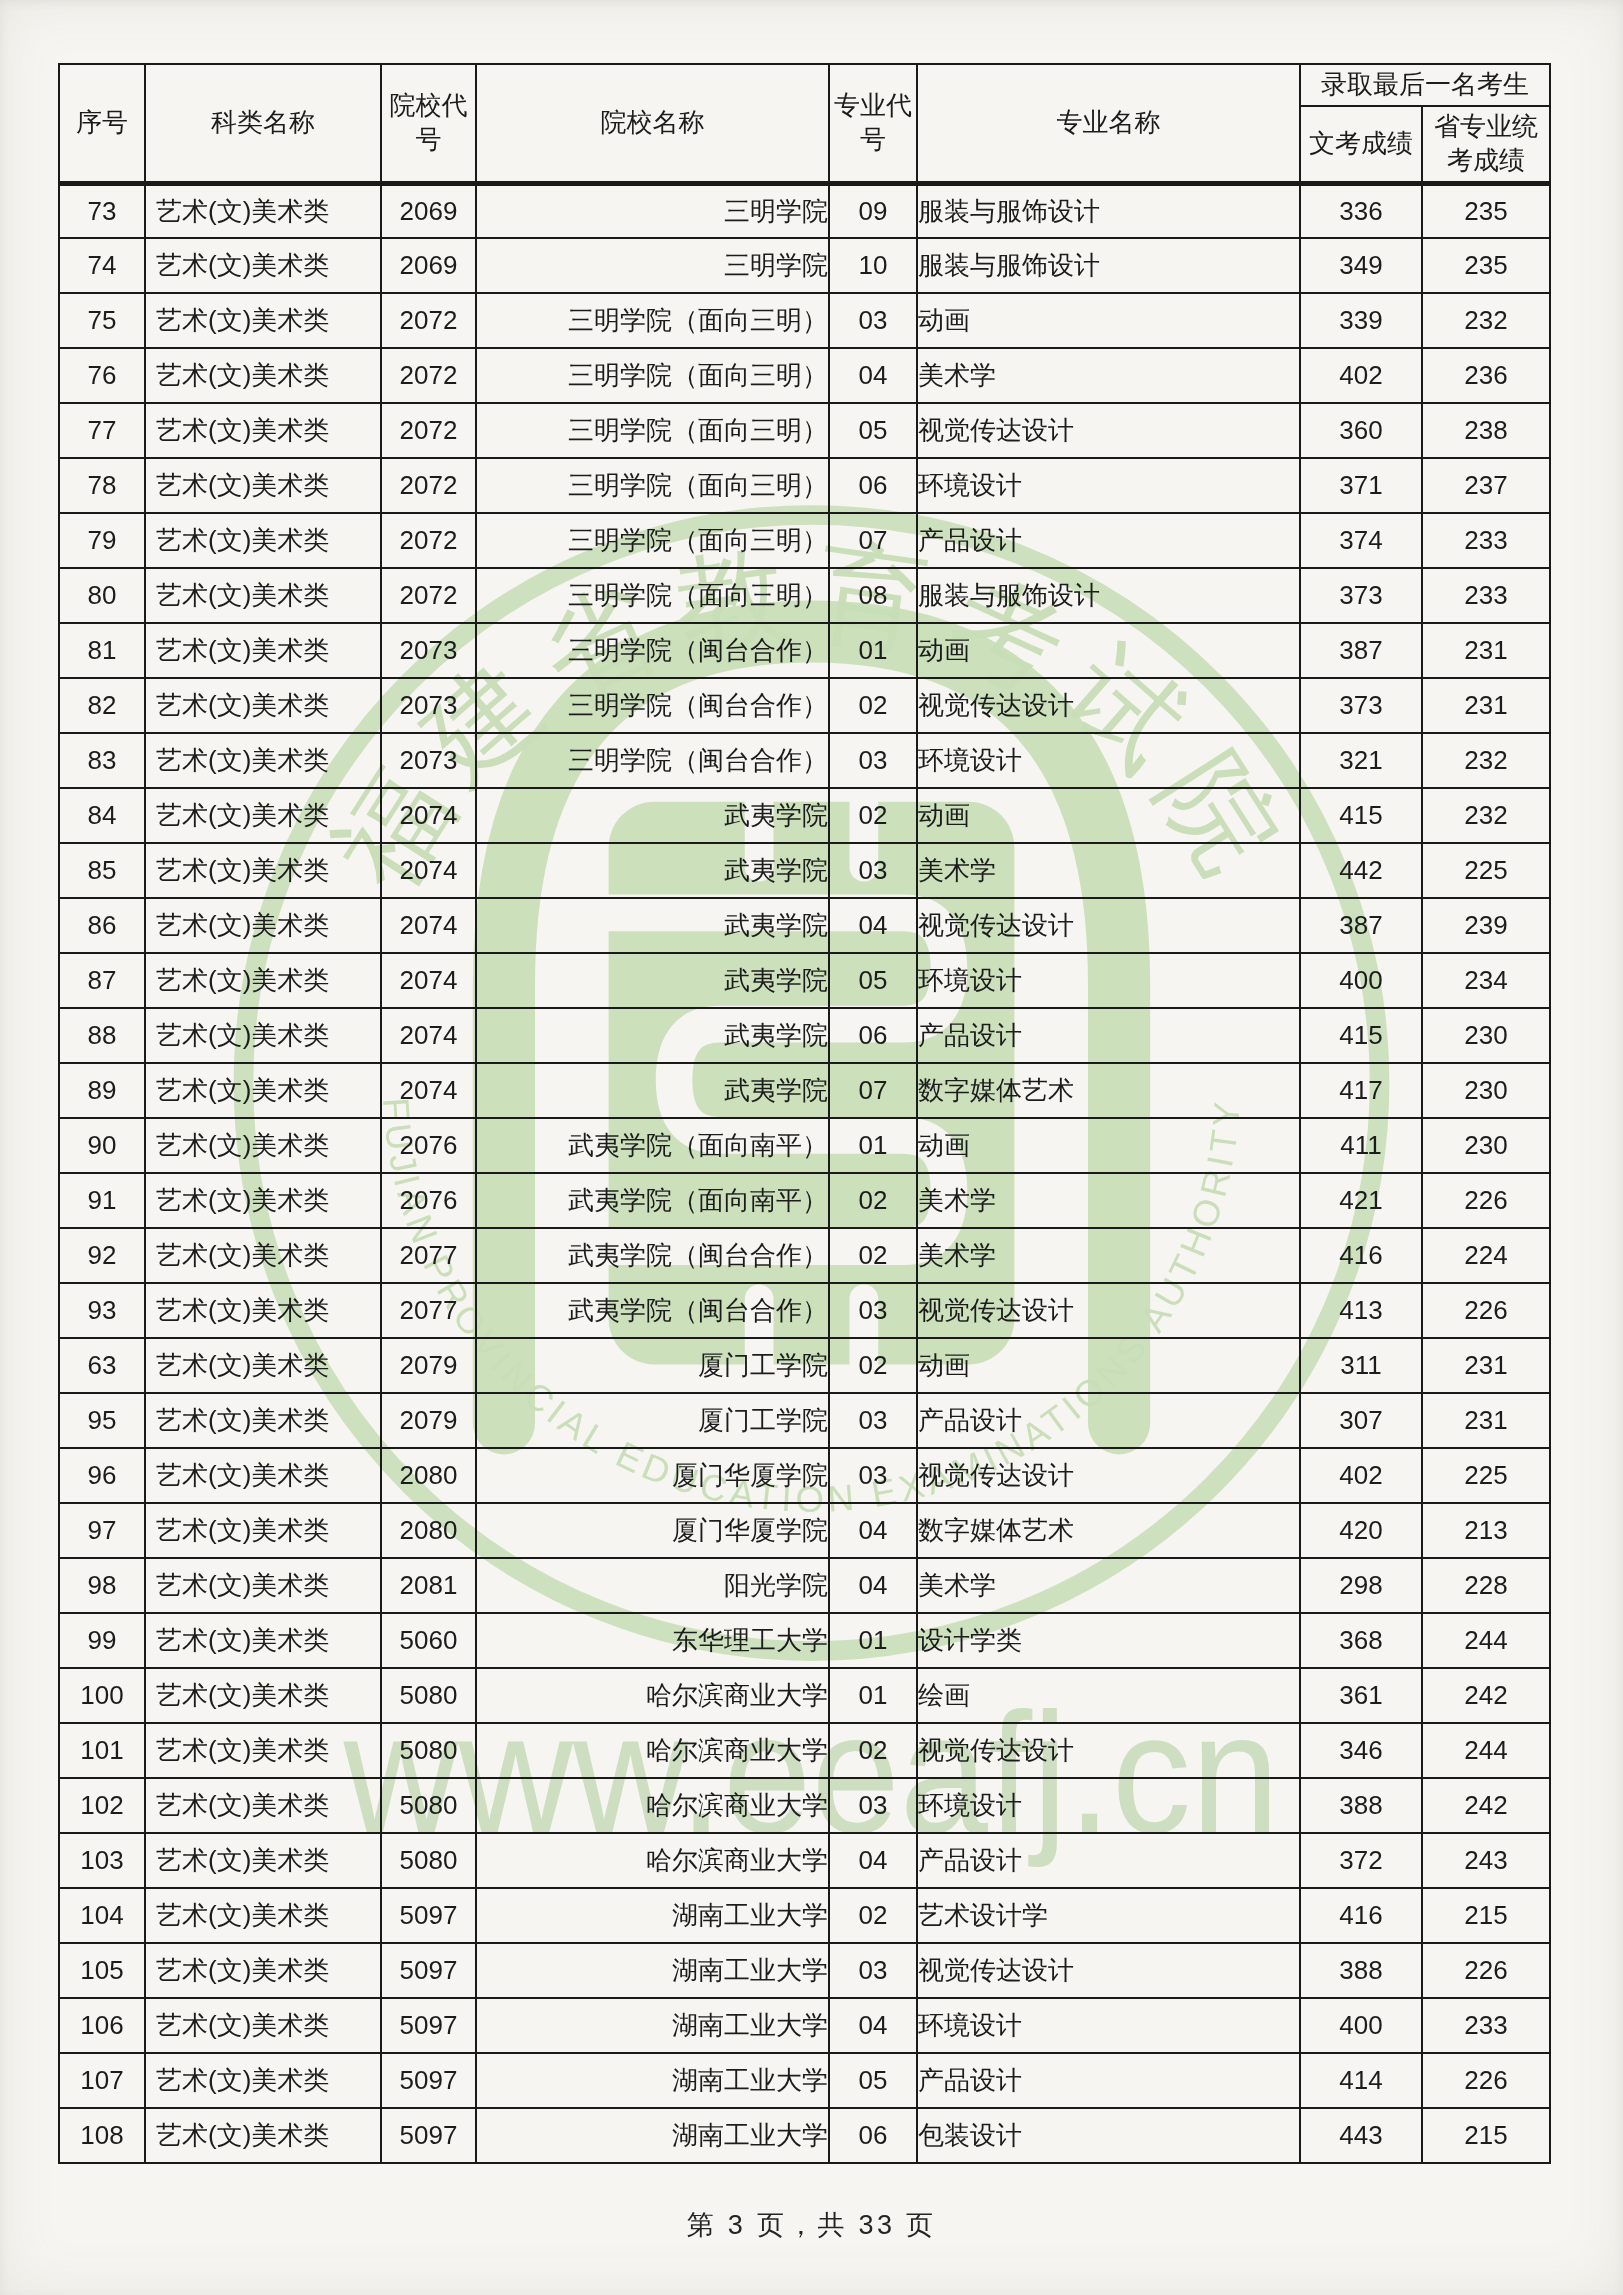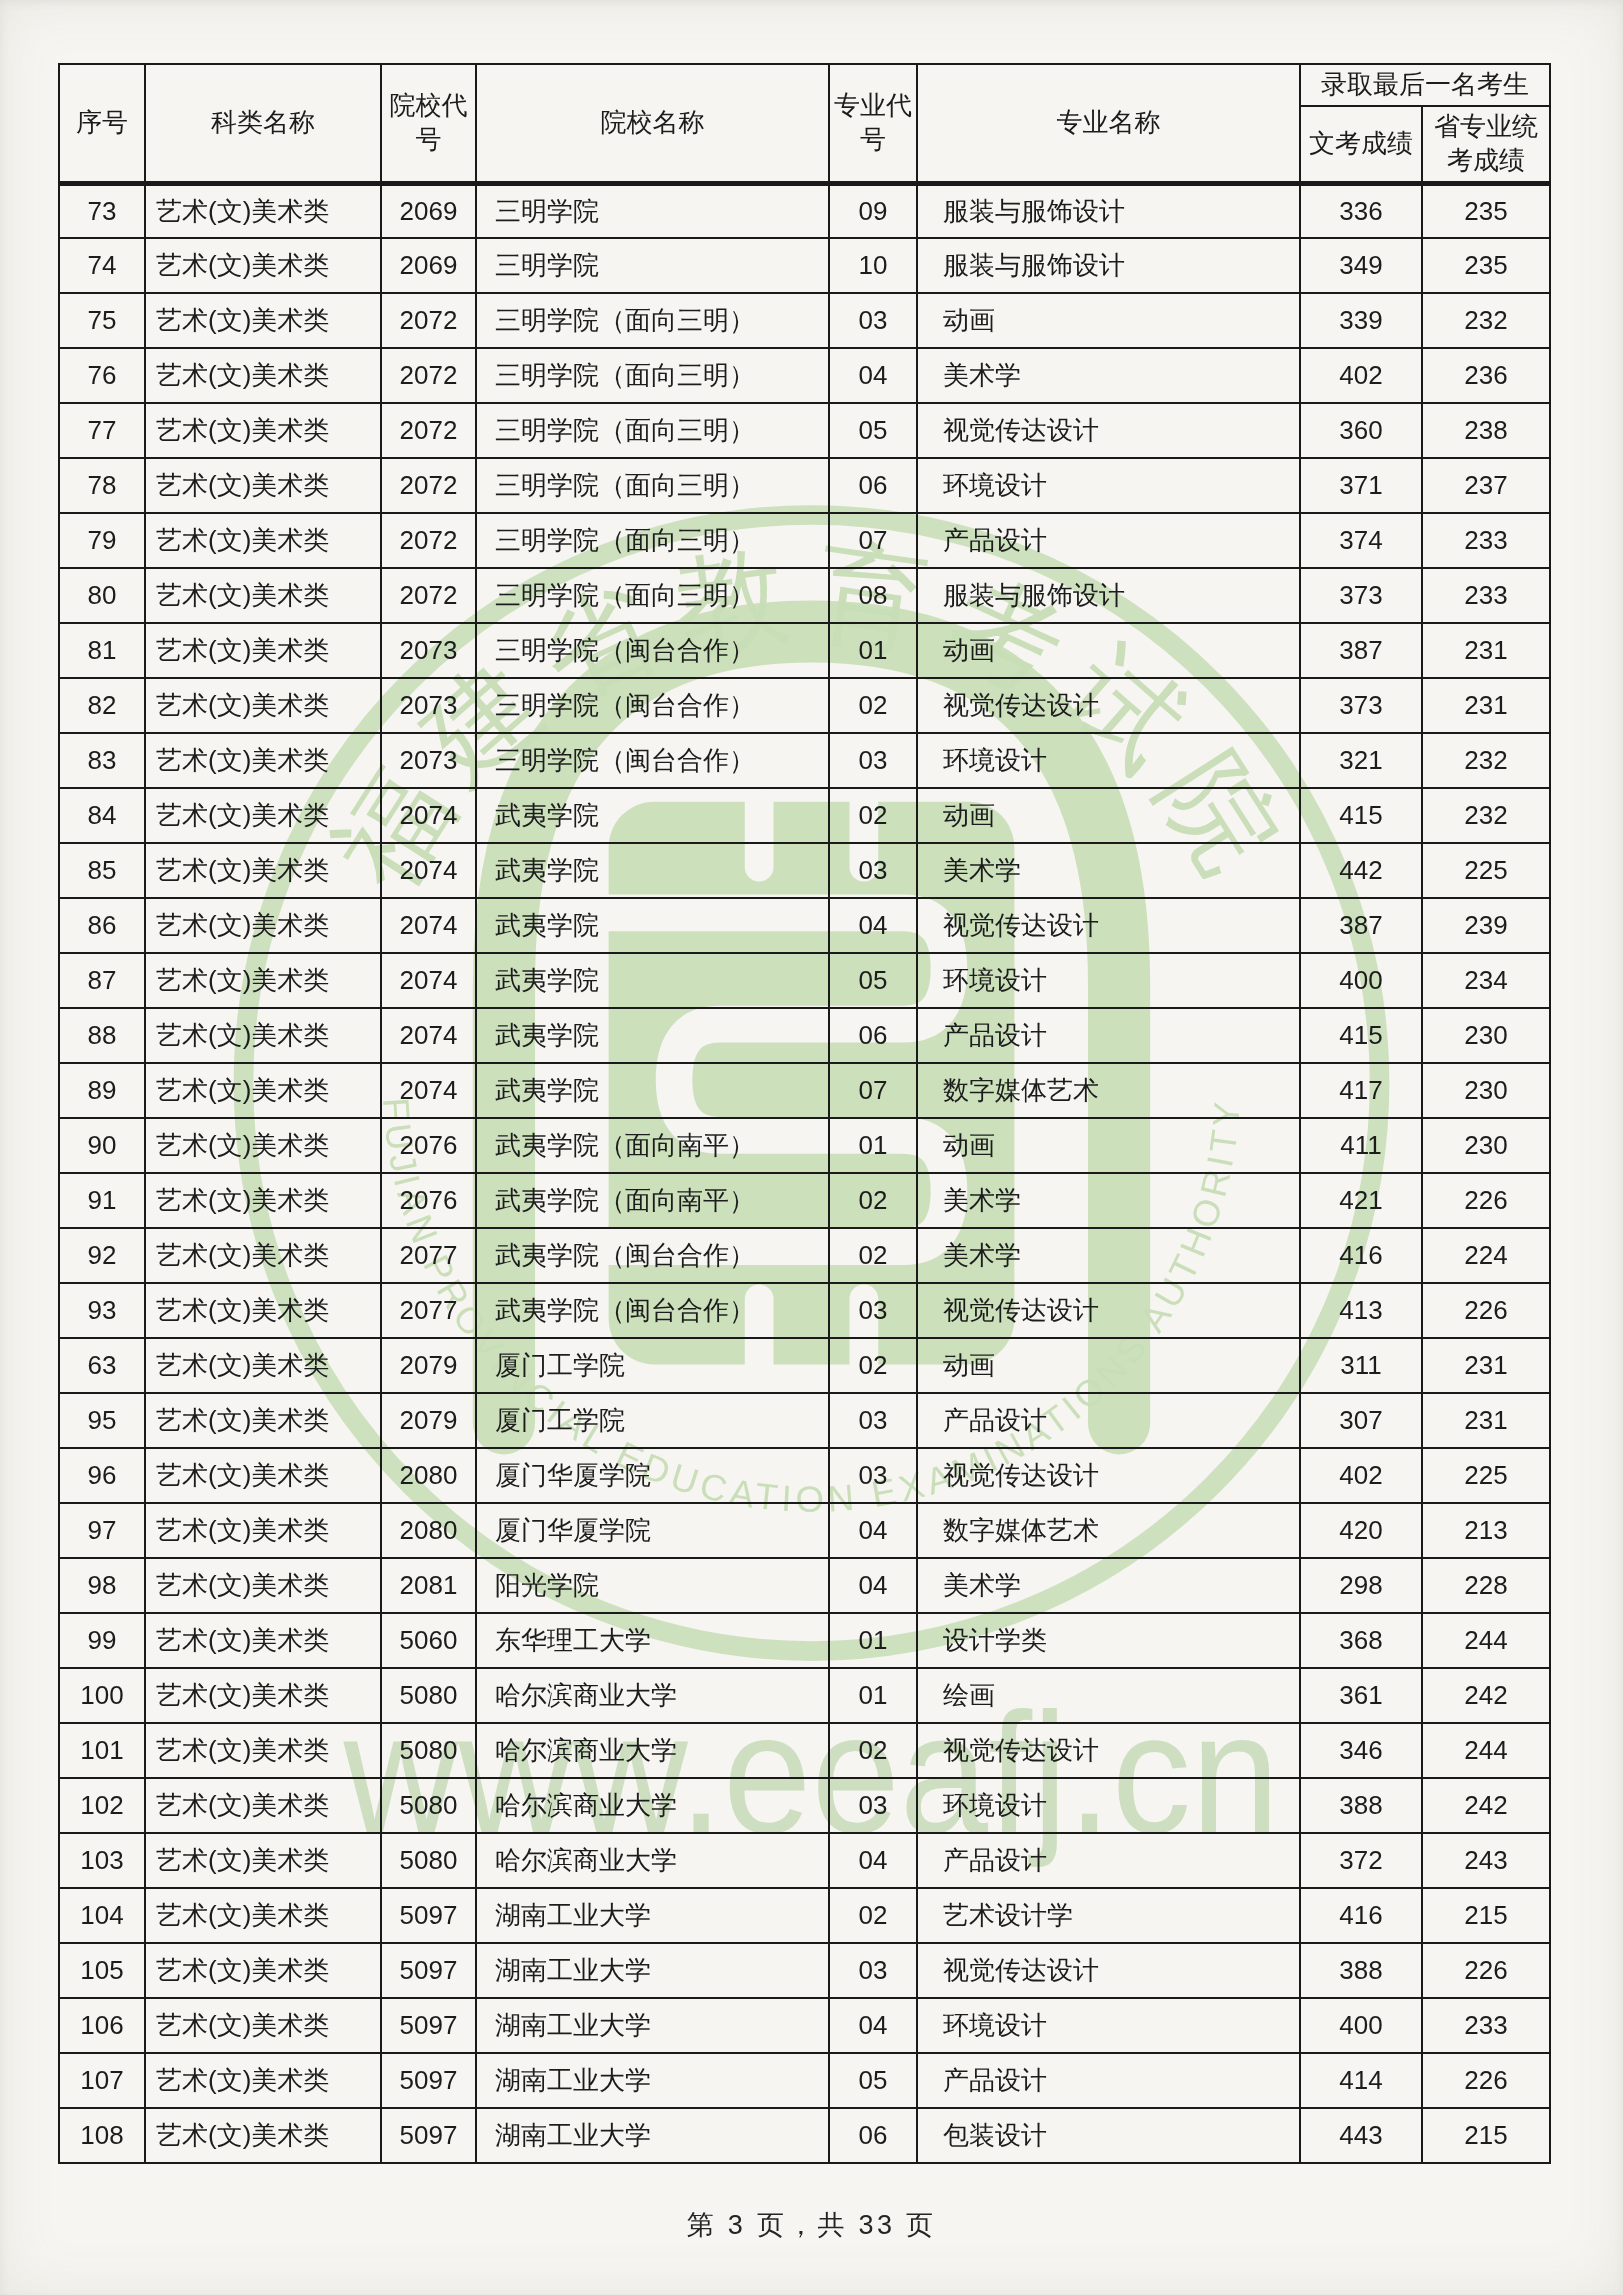--- a/index.html
+++ b/index.html
@@ -54,22 +54,22 @@
   thead tr.sub-row{height:77px;}
   thead th.th-group{border-bottom-width:2px;margin-top:16px;}
   thead th.th-wrap{white-space:normal;word-break:break-all;padding:0 2.6px;}
   tbody tr{height:55px;}
   tbody td:nth-child(1),
   tbody td:nth-child(3),
   tbody td:nth-child(5),
   tbody td:nth-child(7),
   tbody td:nth-child(8){text-align:center;}
   tbody td:nth-child(2){padding-left:10px;}
-  tbody td:nth-child(4){padding-left:18px;}
-  tbody td:nth-child(6){padding-left:25px;}
+  tbody td:nth-child(4){padding-left:18px;text-align:right;}
+  tbody td:nth-child(6){padding-left:0;}
   .footer{
     position:absolute;
     top:2207px;left:0;width:100%;
     text-align:center;
     font-size:27px;
     letter-spacing:3.3px;
     color:#242424;
   }
 </style>
 </head>

